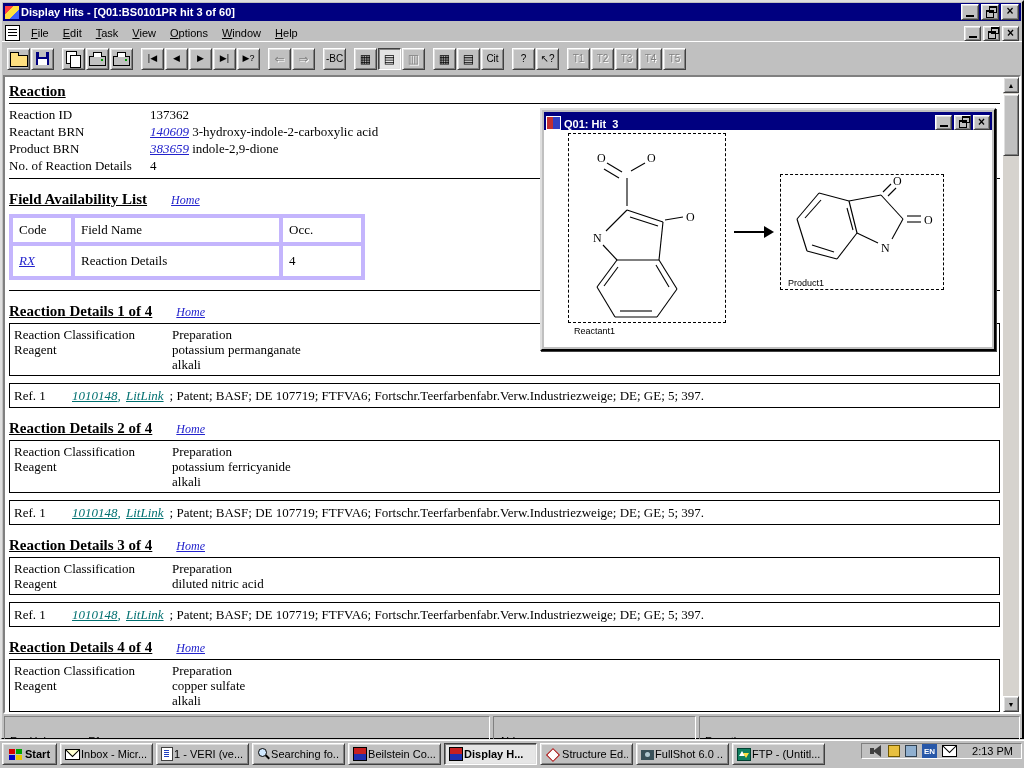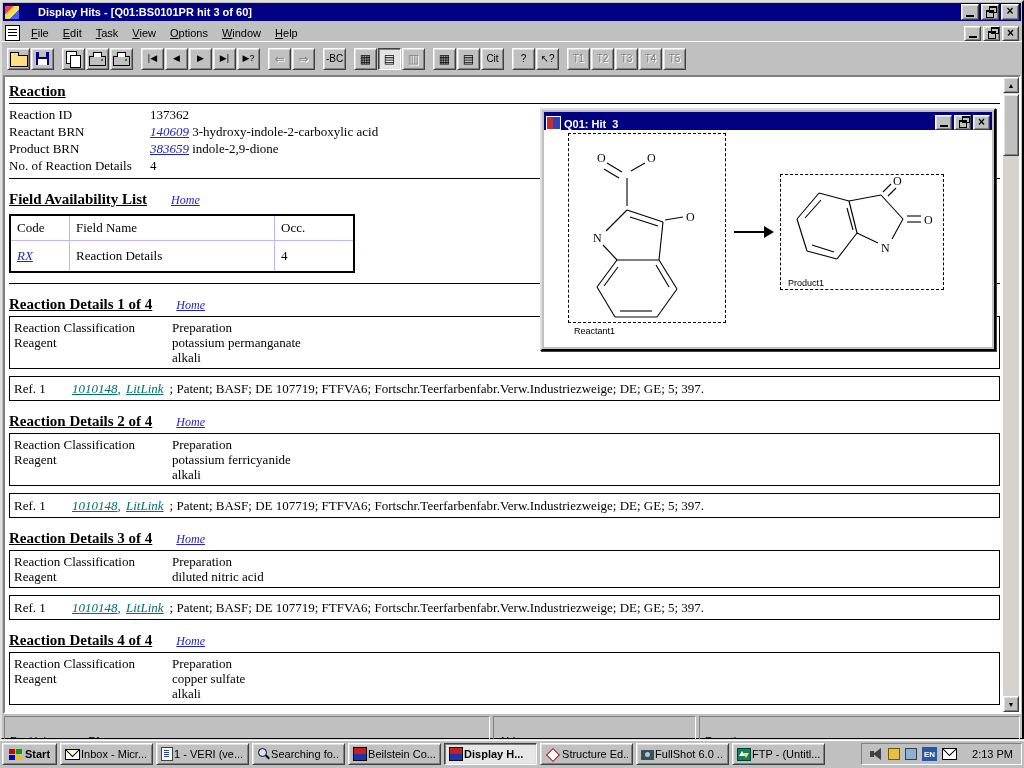--- a/index.html
+++ b/index.html
@@ -8,21 +8,21 @@
           font-family:"Liberation Sans",sans-serif;font-size:11px;color:#000;cursor:default}
   
   .btn3d{background:var(--chrome);border:1px solid;border-color:#fff #404040 #404040 #fff;
          box-shadow:inset 1px 1px 0 #dfdfdf, inset -1px -1px 0 #808080}
   .sunken1{border:1px solid;border-color:#808080 #fff #fff #808080}
   
   .app-window{position:absolute;left:0;top:0;width:1024px;height:740px;box-sizing:border-box;
               background:var(--chrome);border:2px solid;border-color:#dfdfdf #000 #000 #dfdfdf;
               display:flex;flex-direction:column}
   .titlebar{height:18px;flex:none;background:var(--titlebar);display:flex;align-items:center;
-            gap:19px;margin:1px;padding:0 2px}
+            gap:2px;margin:1px;padding:0 2px}
   .title-text{color:#fff;font-weight:bold;font-size:11px;flex:1;white-space:nowrap;overflow:hidden}
   .win-controls{display:flex;gap:2px;align-items:center}
   .wbtn{width:16px;height:14px;display:flex;align-items:center;justify-content:center;line-height:1}
   .wbtn.small{width:15px;height:13px}
   .ico-min{width:8px;height:2px;background:#000;margin-top:7px}
   .ico-restore{position:relative;width:6px;height:5px;border:1px solid #000;border-top:2px solid #000;background:var(--chrome);margin-top:3px}
   .ico-restore::before{content:"";position:absolute;left:2px;top:-6px;width:6px;height:4px;border:1px solid #000;border-top:2px solid #000}
   .x{font-size:12px;font-weight:bold;margin-top:-2px}
   
   .menubar{height:19px;flex:none;display:flex;align-items:flex-end;padding:0 3px}
@@ -60,21 +60,21 @@
   .h1{font-size:15px;font-weight:bold;text-decoration:underline}
   .home{margin-left:24px;font-size:12px}
   .link{color:var(--link);font-style:italic;text-decoration:underline}
   .reflink{color:var(--reflink);font-style:italic;text-decoration:underline}
   .refsep{color:var(--reflink);font-style:italic;margin-right:2px}
   .rule{border:0;border-top:1px solid #000;margin:3px 3px 3px 0}
   .fields{border-collapse:collapse;margin:2px 0}
   .fields td{padding:0 0 1px 0;vertical-align:top;line-height:16px}
   .fields td.flabel{width:141px}
   .fal-table{border-collapse:collapse;border:2px solid #000;margin:6px 0 10px 0}
-  .fal-table th,.fal-table td{border:1px solid #c4b5fd;font-weight:normal;text-align:left;font-size:13px}
+  .fal-table th,.fal-table td{border:4px solid #c4b5fd;font-weight:normal;text-align:left;font-size:13px}
   .fal-table th{padding:4px 6px}
   .fal-table td{padding:7px 6px}
   .c-code{width:46px}.c-name{width:192px}.c-occ{width:66px}
   .detail-box{border:1px solid #000;margin:2px 3px 7px 0;padding:3px 4px}
   .kv{border-collapse:collapse}
   .kv td{vertical-align:top;line-height:15px;padding:0}
   .kv td.k{width:158px}
   .pre{white-space:pre-line}
   .ref-box{border:1px solid #000;margin:0 3px 6px 0;padding:4px;display:flex;line-height:15px}
   .ref-label{width:58px;flex:none}
@@ -110,21 +110,21 @@
            border-top:1px solid #fff;box-shadow:0 -1px 0 #dfdfdf;display:flex;align-items:flex-start;padding:2px 2px;gap:3px}
   .startbtn{height:22px;padding:0 6px;display:flex;align-items:center;gap:3px;font-weight:bold;font-size:11px;box-sizing:border-box}
   .winlogo{display:grid;grid-template-columns:6px 6px;grid-template-rows:5px 5px;gap:1px}
   .winlogo span{display:block}
   .wl-r{background:#d40000}.wl-g{background:#00a400}.wl-b{background:#0000c8}.wl-y{background:#e8c800}
   .taskbtn{width:93px;height:22px;display:flex;align-items:center;gap:1px;padding:0 4px;font-size:11px;
            box-sizing:border-box;overflow:hidden;white-space:nowrap}
   .taskbtn .tlabel{overflow:hidden;text-overflow:clip}
   .taskbtn.active{border-color:#404040 #fff #fff #404040;box-shadow:inset 1px 1px 0 #808080,inset -1px -1px 0 #dfdfdf;
                   background:#e6e6e6;font-weight:bold}
-  .tray{margin-left:auto;height:22px;display:flex;align-items:center;gap:5px;padding:0 8px;box-sizing:border-box}
+  .tray{margin-left:auto;height:16px;display:flex;align-items:center;gap:5px;padding:0 8px;box-sizing:border-box}
   .time{font-size:11px;margin-left:10px}
   .lang{width:15px;height:14px;background:#2858a8;color:#fff;font-size:8px;font-weight:bold;display:flex;align-items:center;justify-content:center}
   .vol{position:relative;width:13px;height:12px}
   .vol::before{content:"";position:absolute;left:0;top:3px;width:4px;height:6px;background:#404040}
   .vol::after{content:"";position:absolute;left:3px;top:0;width:0;height:0;border-top:6px solid transparent;border-bottom:6px solid transparent;border-right:8px solid #404040}
   .sq1{width:10px;height:10px;background:#e8c040;border:1px solid #705800}
   .sq2{width:10px;height:10px;background:#90b0d0;border:1px solid #304050}
   .trmail{position:relative;width:13px;height:10px;background:#fff;border:1px solid #000;overflow:hidden}
   .trmail::before{content:"";position:absolute;left:1px;top:-6px;width:9px;height:9px;background:#fff;border:1px solid #000;transform:rotate(45deg)}
   

